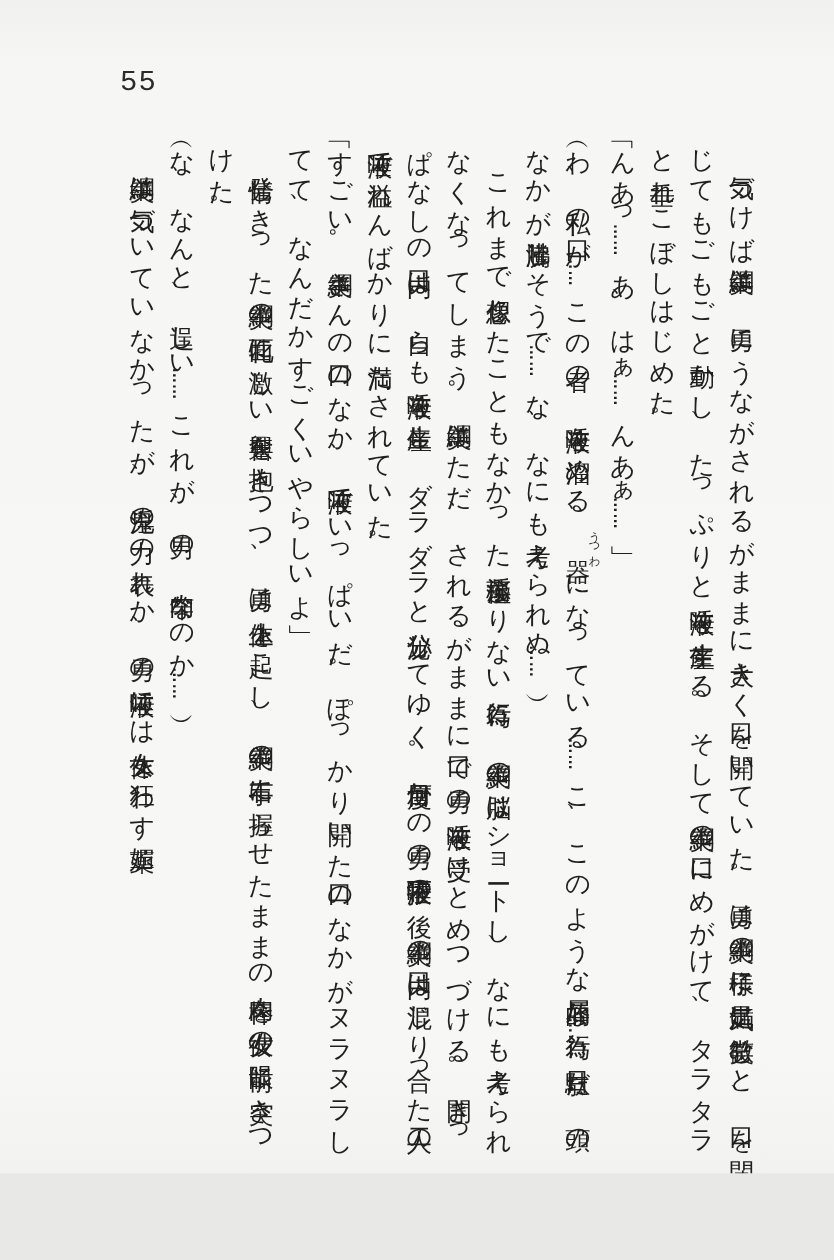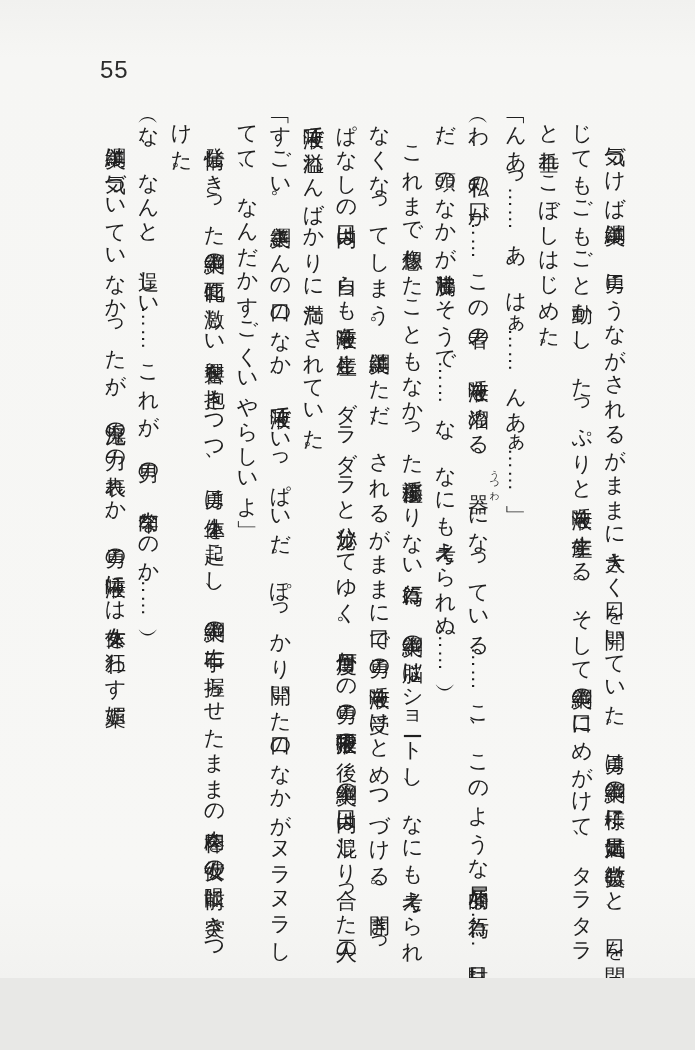--- a/index.html
+++ b/index.html
@@ -7,21 +7,21 @@
     padding: 0;
     background: #e8e8e6;
   }
   .page {
     position: relative;
     width: 695px;
     height: 978px;
     margin: 0 auto;
     background: linear-gradient(180deg, #f1f1ef 0%, #f6f6f4 6%, #f7f7f5 90%, #f2f2f0 100%);
     overflow: hidden;
-    font-family: Liberation Sans, sans-serif;
+    font-family: Liberation Mono, monospace;
   }
   .page-number {
     position: absolute;
     top: 56px;
     left: 100px;
     font-size: 24px;
     letter-spacing: 1px;
     color: #2b2b2b;
   }
   .text-block {

